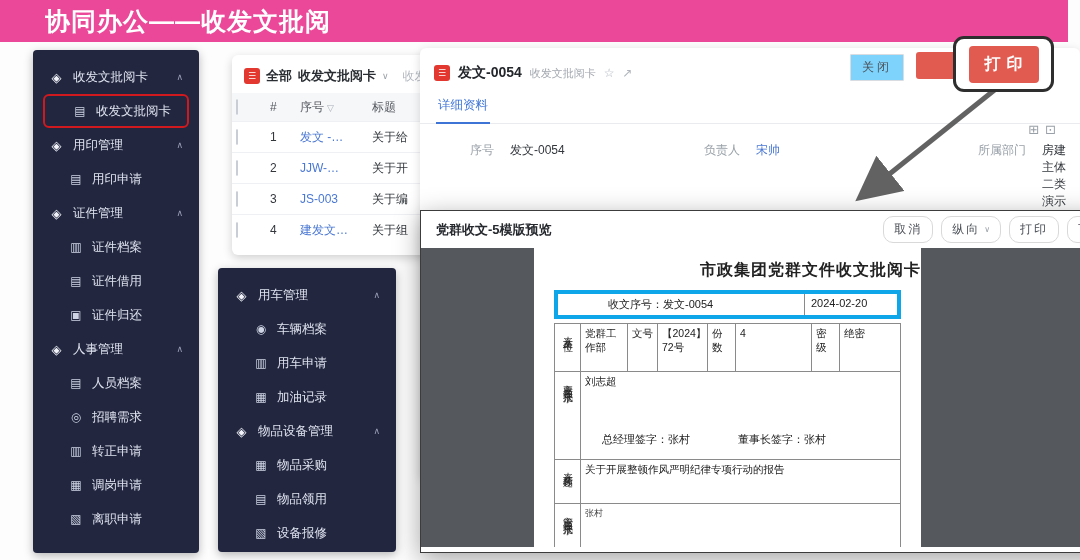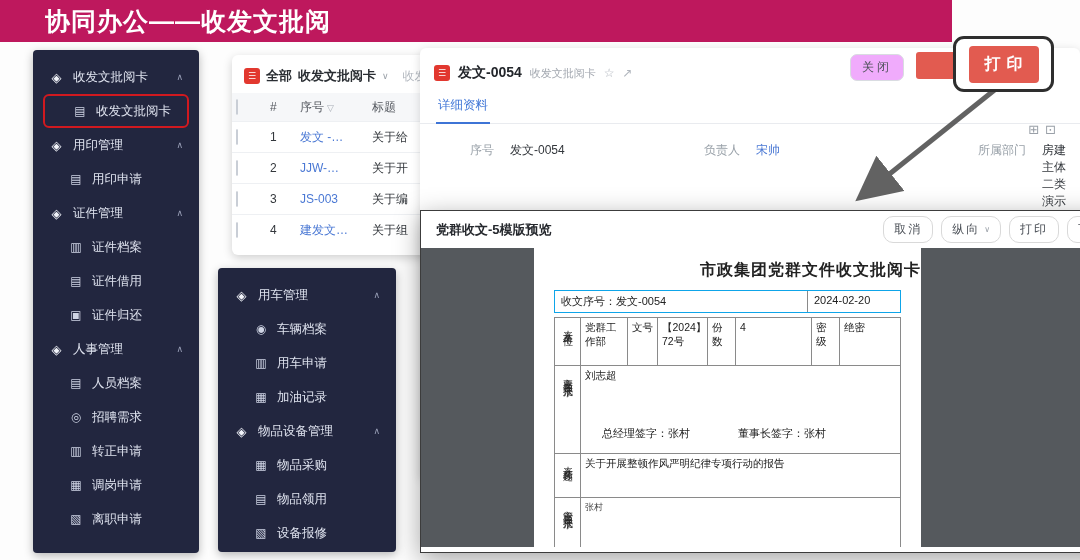--- a/index.html
+++ b/index.html
@@ -1,20 +1,20 @@
 <!DOCTYPE html>
 <html><head>
 <meta charset="utf-8">
 <style>
   html,body{margin:0;padding:0;}
   body{width:1080px;height:560px;overflow:hidden;position:relative;background:#fdfdfd;
        font-family:"Liberation Sans","DejaVu Sans",sans-serif;-webkit-font-smoothing:antialiased;}
   .abs{position:absolute;}
   
-  .banner{left:0;top:0;width:952px;height:42px;background:#be185d;z-index:1;}
+  .banner{left:0;top:0;width:1068px;height:42px;background:#ec4899;z-index:1;}
   .banner-title{color:#fff;font-size:25px;font-weight:bold;line-height:42px;padding-left:45px;letter-spacing:1px;}
   
   .snav{background:#22263f;border-radius:4px;box-shadow:0 3px 10px rgba(0,0,0,.28);color:#dfe3ef;
         font-size:12.5px;padding:10px 8px;box-sizing:border-box;z-index:2;}
   .snav-left{left:33px;top:50px;width:166px;height:503px;}
   .snav-mid{left:218px;top:268px;width:178px;height:284px;}
   .ng,.ni{display:flex;align-items:center;gap:9px;height:34px;padding:0 8px;border-radius:6px;cursor:default;}
   .ni{padding-left:28px;}
   .ni.sel{border:2px solid #d0191f;height:30px;margin:0 2px;}
   .gicon{font-size:13px;color:#f2f4fa;width:15px;text-align:center;}
@@ -35,21 +35,21 @@
   .cb{width:12px;height:12px;border:1px solid #c9ced6;border-radius:2px;background:#fff;margin:0 auto;}
   .lnk{color:#4a78d4;}
   .filter{font-size:9px;color:#a7adb6;margin-left:3px;}
   
   .detail{left:420px;top:48px;width:660px;height:430px;background:#fff;border-radius:6px 6px 0 0;
           box-shadow:0 2px 10px rgba(0,0,0,.15);z-index:3;box-sizing:border-box;}
   .d-head{display:flex;align-items:center;gap:8px;padding:11px 14px 0 14px;position:relative;height:28px;}
   .d-title{font-size:14px;font-weight:bold;color:#23262b;}
   .d-sub{font-size:11px;color:#a3a8b0;}
   .d-star,.d-ext{font-size:12px;color:#b0b5bd;}
-  .close-btn{position:absolute;right:176px;top:6px;border:1px solid #d9dce1;border-radius:7px;background:#f0abfc;
+  .close-btn{position:absolute;right:176px;top:6px;border:1px solid #d9dce1;border-radius:1px;background:#7dd3fc;
              font-size:12px;color:#4c5158;padding:4px 11px;letter-spacing:3px;}
   .print-stub{position:absolute;right:120px;top:4px;width:44px;height:27px;background:#e25b50;border-radius:3px;}
   .d-tabs{height:30px;border-bottom:1px solid #e9ebef;margin-top:6px;padding-left:16px;}
   .d-tab{display:inline-block;font-size:12.5px;color:#3e74d6;padding:4px 2px 8px;border-bottom:2px solid #3e74d6;}
   .view-icons{position:absolute;right:18px;top:74px;font-size:13px;color:#9aa0a8;letter-spacing:6px;}
   .fgrid{position:absolute;left:14px;right:14px;top:88px;font-size:12px;}
   .frow{display:grid;grid-template-columns:64px 180px 66px 200px 86px 1fr;align-items:center;border-top:1px solid #f2f3f6;}
   .frow.r1{border-top:none;}
   .frow>.lab{color:#98a0a8;text-align:right;padding:6px 4px 6px 0;align-self:start;}
   .frow>.val{color:#33373c;padding:6px 6px 6px 12px;align-self:start;}
@@ -73,21 +73,21 @@
   .m-btn{border:1px solid #d9d9d9;border-radius:10px;background:#fff;color:#4c5158;font-size:12px;
          padding:4px 10px;letter-spacing:2px;display:flex;align-items:center;gap:4px;}
   .m-btn .caret2{font-size:8px;color:#9aa0a8;letter-spacing:0;}
   .preview{position:absolute;left:0;right:0;top:37px;bottom:5px;background:#55595d;overflow:hidden;}
   .scrolltrack{position:absolute;right:0;top:0;bottom:0;width:13px;background:#ebebeb;text-align:center;}
   .scrolltrack span{font-size:9px;color:#333;line-height:14px;}
   
   .page{position:absolute;left:113px;top:0;width:387px;height:340px;background:#fff;color:#222;}
   .doc-title{text-align:right;font-size:16px;font-weight:bold;margin-top:12px;letter-spacing:1px;}
   .docwrap{margin:9px 20px 0 20px;font-size:11px;}
-  .rowA{display:flex;border:1px solid #0ea5e9;}
+  .rowA{display:flex;border:4px solid #0ea5e9;padding-left:44px;}
   .rowA .a1{flex:1;padding:3px 6px;}
   .rowA .a2{width:80px;border-left:1px solid #8a8a8a;padding:3px 6px;}
   .dtable{border:1px solid #8a8a8a;margin-top:4px;}
   .drow{display:flex;border-top:1px solid #8a8a8a;}
   .drow:first-child{border-top:none;}
   .dcell{border-left:1px solid #8a8a8a;padding:3px 4px;font-size:10.5px;box-sizing:border-box;}
   .dcell:first-child{border-left:none;}
   .vlab{width:25px;flex:0 0 25px;display:flex;justify-content:center;padding-top:4px;
         font-size:10px;line-height:12px;}
   .vlab i{font-style:normal;writing-mode:vertical-lr;text-orientation:upright;letter-spacing:2px;}

